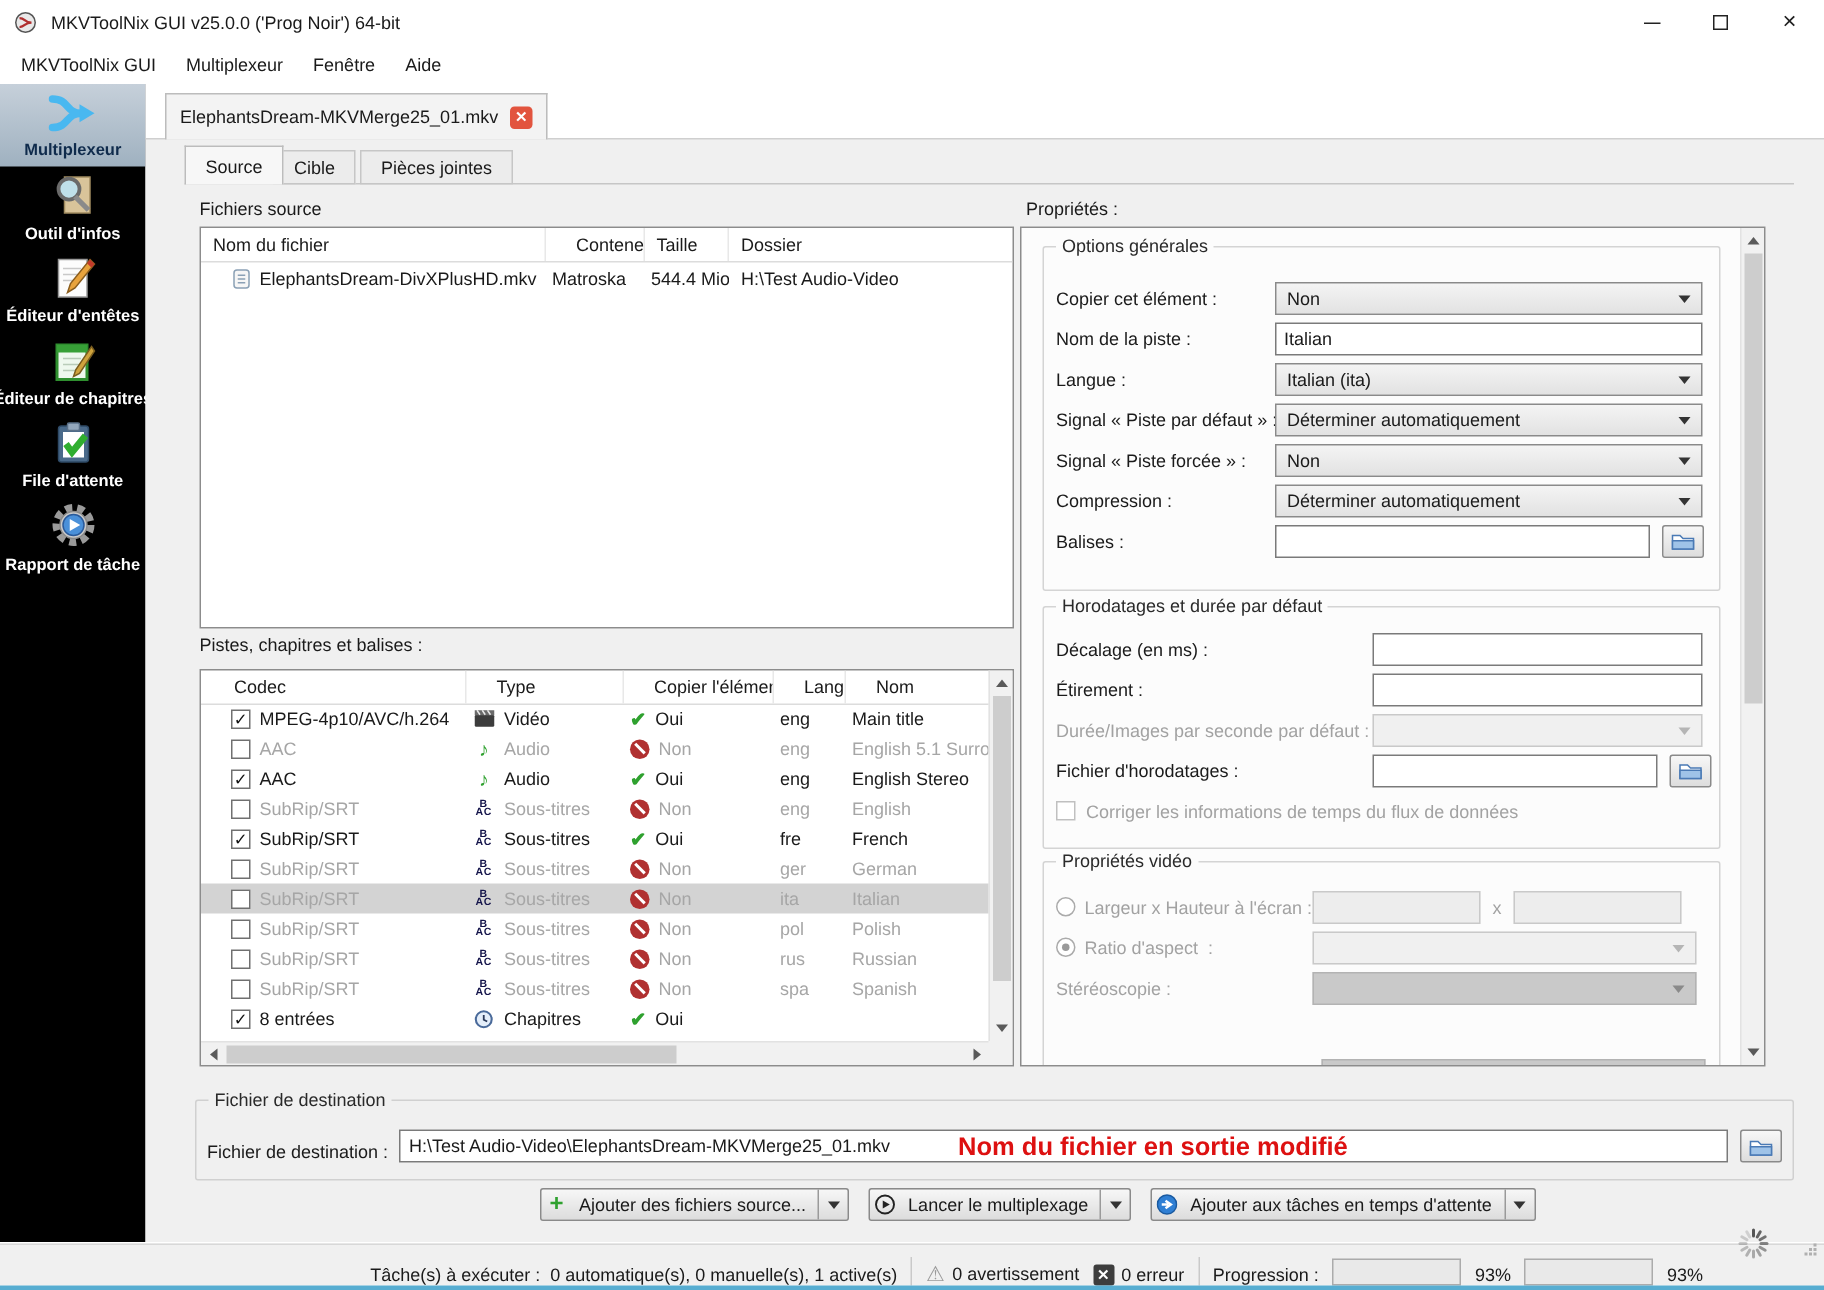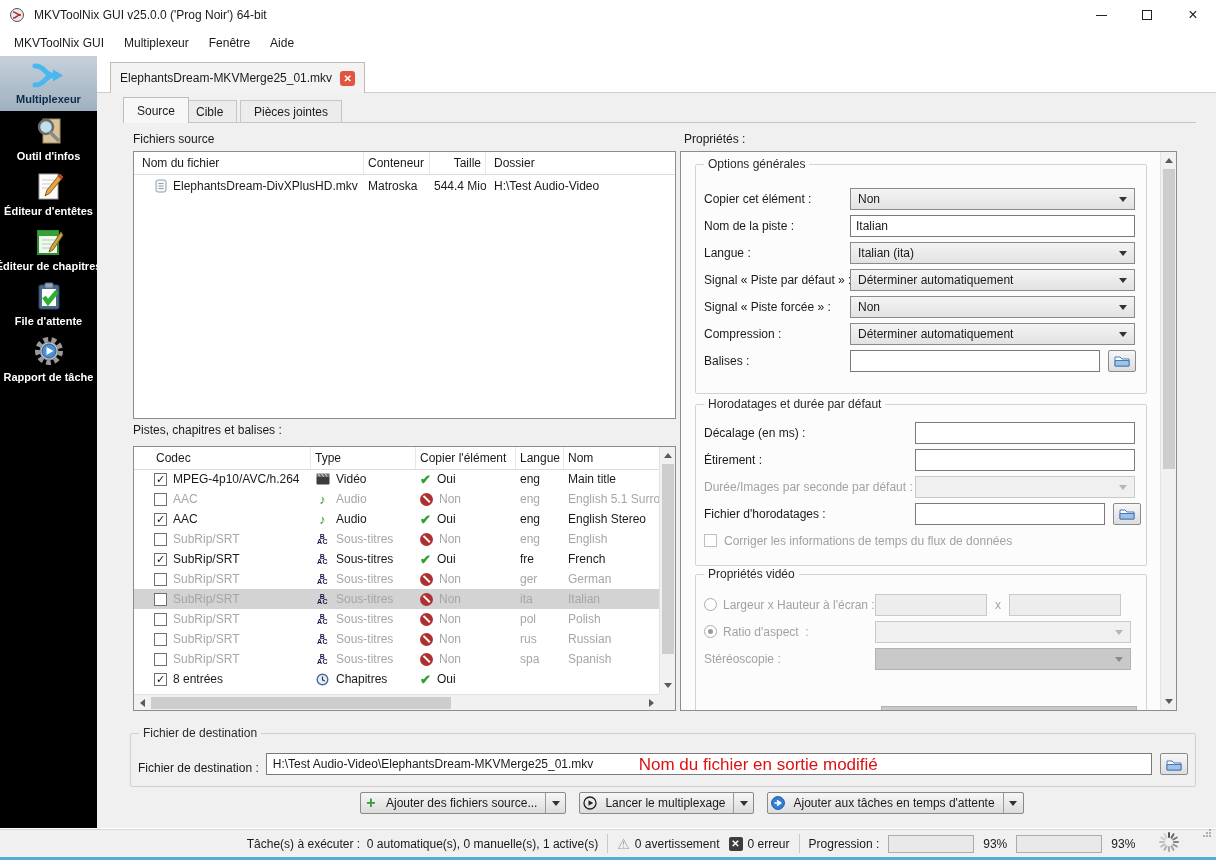--- a/index.html
+++ b/index.html
@@ -40,21 +40,21 @@
   .sec-label{position:absolute;white-space:pre}
   #files-label{left:36px;top:39px}
   #tracks-label{left:36px;top:330px}
   #props-label{left:587px;top:39px}
 
   
   .tbl{position:absolute;background:#fff;border:1px solid #8c8c8c;box-sizing:border-box;overflow:hidden}
   #files-table{left:36px;top:58px;width:543px;height:268px}
   #tracks-table{left:36px;top:353px;width:543px;height:265px}
   .thead{display:flex;height:22px;border-bottom:1px solid #dcdcdc;align-items:center}
-  .th{box-sizing:border-box;padding:0 4px;border-right:1px solid #e8e8e8;overflow:hidden;white-space:nowrap;height:100%;display:flex;align-items:center}
+  .th{box-sizing:border-box;padding:0 20px;border-right:1px solid #e8e8e8;overflow:hidden;white-space:nowrap;height:100%;display:flex;align-items:center}
   .th:last-child{border-right:none}
 
   
   .f1{width:230px;padding-left:8px}.f2{width:66px}.f3{width:56px;justify-content:flex-end;text-align:right}.f4{flex:1;padding-left:8px}
   .srow{display:flex;height:21px;align-items:center}
   .srow .c{box-sizing:border-box;padding:0 4px;overflow:hidden;white-space:nowrap}
   .srow .n{width:230px;padding-left:20px;display:flex;align-items:center;gap:5px}
   .srow .co{width:66px}.srow .sz{width:56px;text-align:center}.srow .dir{flex:1;padding-left:8px}
 
   
@@ -126,33 +126,33 @@
   .dimsep{margin:0 8px;color:#a2a2a2}
   #stub-bar{position:absolute;left:200px;top:554px;width:256px;height:6px;background:#c9c9c9;border:1px solid #b3b3b3;box-sizing:border-box}
 
   
   #dest-box{position:absolute;left:33px;top:640px;width:1066px;height:54px;border:1px solid #d0d0d0;border-radius:2px;box-sizing:border-box}
   #dest-box .gleg{background:#f0f0f0}
   #dest-row{position:absolute;left:7px;top:19px;display:flex;align-items:flex-end;width:1050px}
   #dest-label{white-space:pre;margin-right:7px}
   #dest-input{position:relative;width:897px;height:22px;box-sizing:border-box;border:1px solid #7a7a7a;background:#fff;display:flex;align-items:center;padding:0 6px;overflow:hidden}
   #dest-path{white-space:pre}
-  #dest-annotation{position:absolute;left:372px;top:0;height:22px;line-height:22px;font-weight:normal;font-size:17px;color:#dd1111;white-space:pre}
+  #dest-annotation{position:absolute;left:372px;top:0;height:22px;line-height:22px;font-weight:bold;font-size:17px;color:#dd1111;white-space:pre}
 
   
   #actions{position:absolute;left:263px;top:699px;height:22px;display:flex;gap:13px}
   .abtn{display:flex;align-items:center;height:22px;box-sizing:border-box;border:1px solid #8a8a8a;border-radius:2px;background:linear-gradient(#f7f7f7,#dcdcdc);padding:0}
   .abtn .alab{padding:0 8px 0 5px;white-space:pre}
   .abtn .aicn{display:flex;align-items:center;justify-content:center;width:20px}
   .abtn .split{width:1px;height:20px;background:#9a9a9a}
   .abtn .darr{width:19px;display:flex;align-items:center;justify-content:center}
   .plus{color:#2fa12f;font-weight:bold;font-size:16px;line-height:16px}
 
   
-  #statusbar{position:absolute;left:0;top:829px;width:1216px;height:28px;background:#f0f0f0;border-top:1px solid #d8d8d8;box-sizing:border-box;display:flex;align-items:center;justify-content:flex-end;gap:9px;padding-right:4px}
+  #statusbar{position:absolute;left:0;top:829px;width:1216px;height:28px;background:#f0f0f0;border-top:1px solid #d8d8d8;box-sizing:border-box;display:flex;align-items:flex-end;justify-content:flex-end;gap:9px;padding-right:4px}
   #statusbar span{white-space:pre}
   .ssep{width:1px;height:19px;background:#c9c9c9}
   .sgrp{display:flex;align-items:center;gap:5px}
   .warn-i{color:#9a9a9a;font-size:14px}
   .err-i{width:14px;height:14px;background:#3d3d3d;border-radius:2px;color:#fff;font-size:10px;font-weight:bold;display:flex;align-items:center;justify-content:center}
   .pbar{width:86px;height:18px;border:1px solid #ababab;background:#e9e9e9;box-sizing:border-box}
   .pfill{height:100%;background:#3bb53b}
   #grip{align-self:flex-end;margin-bottom:2px}
 
   #bottom-strip{position:absolute;left:0;top:857px;width:1216px;height:3px;background:#57add1}

